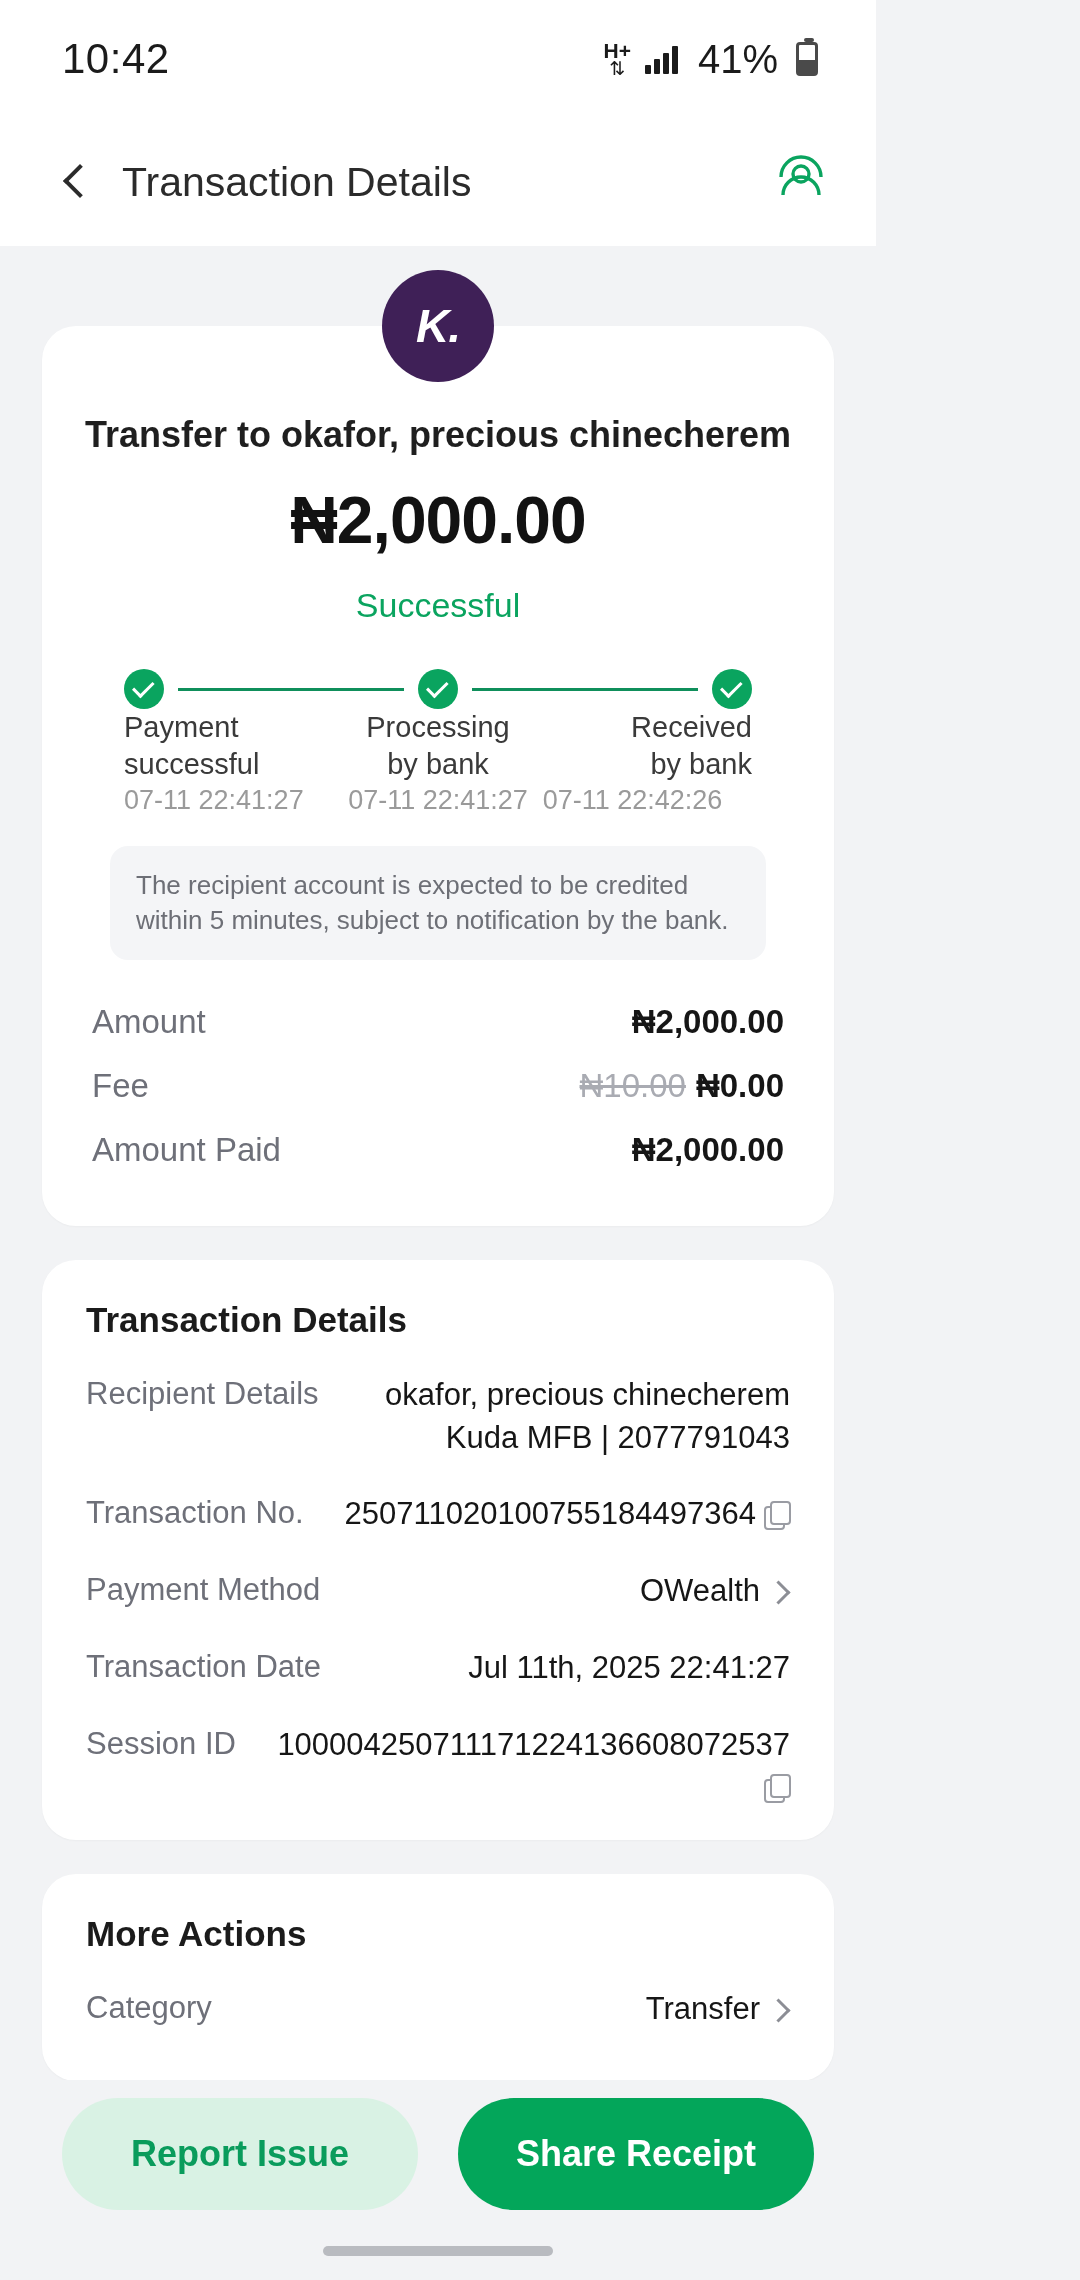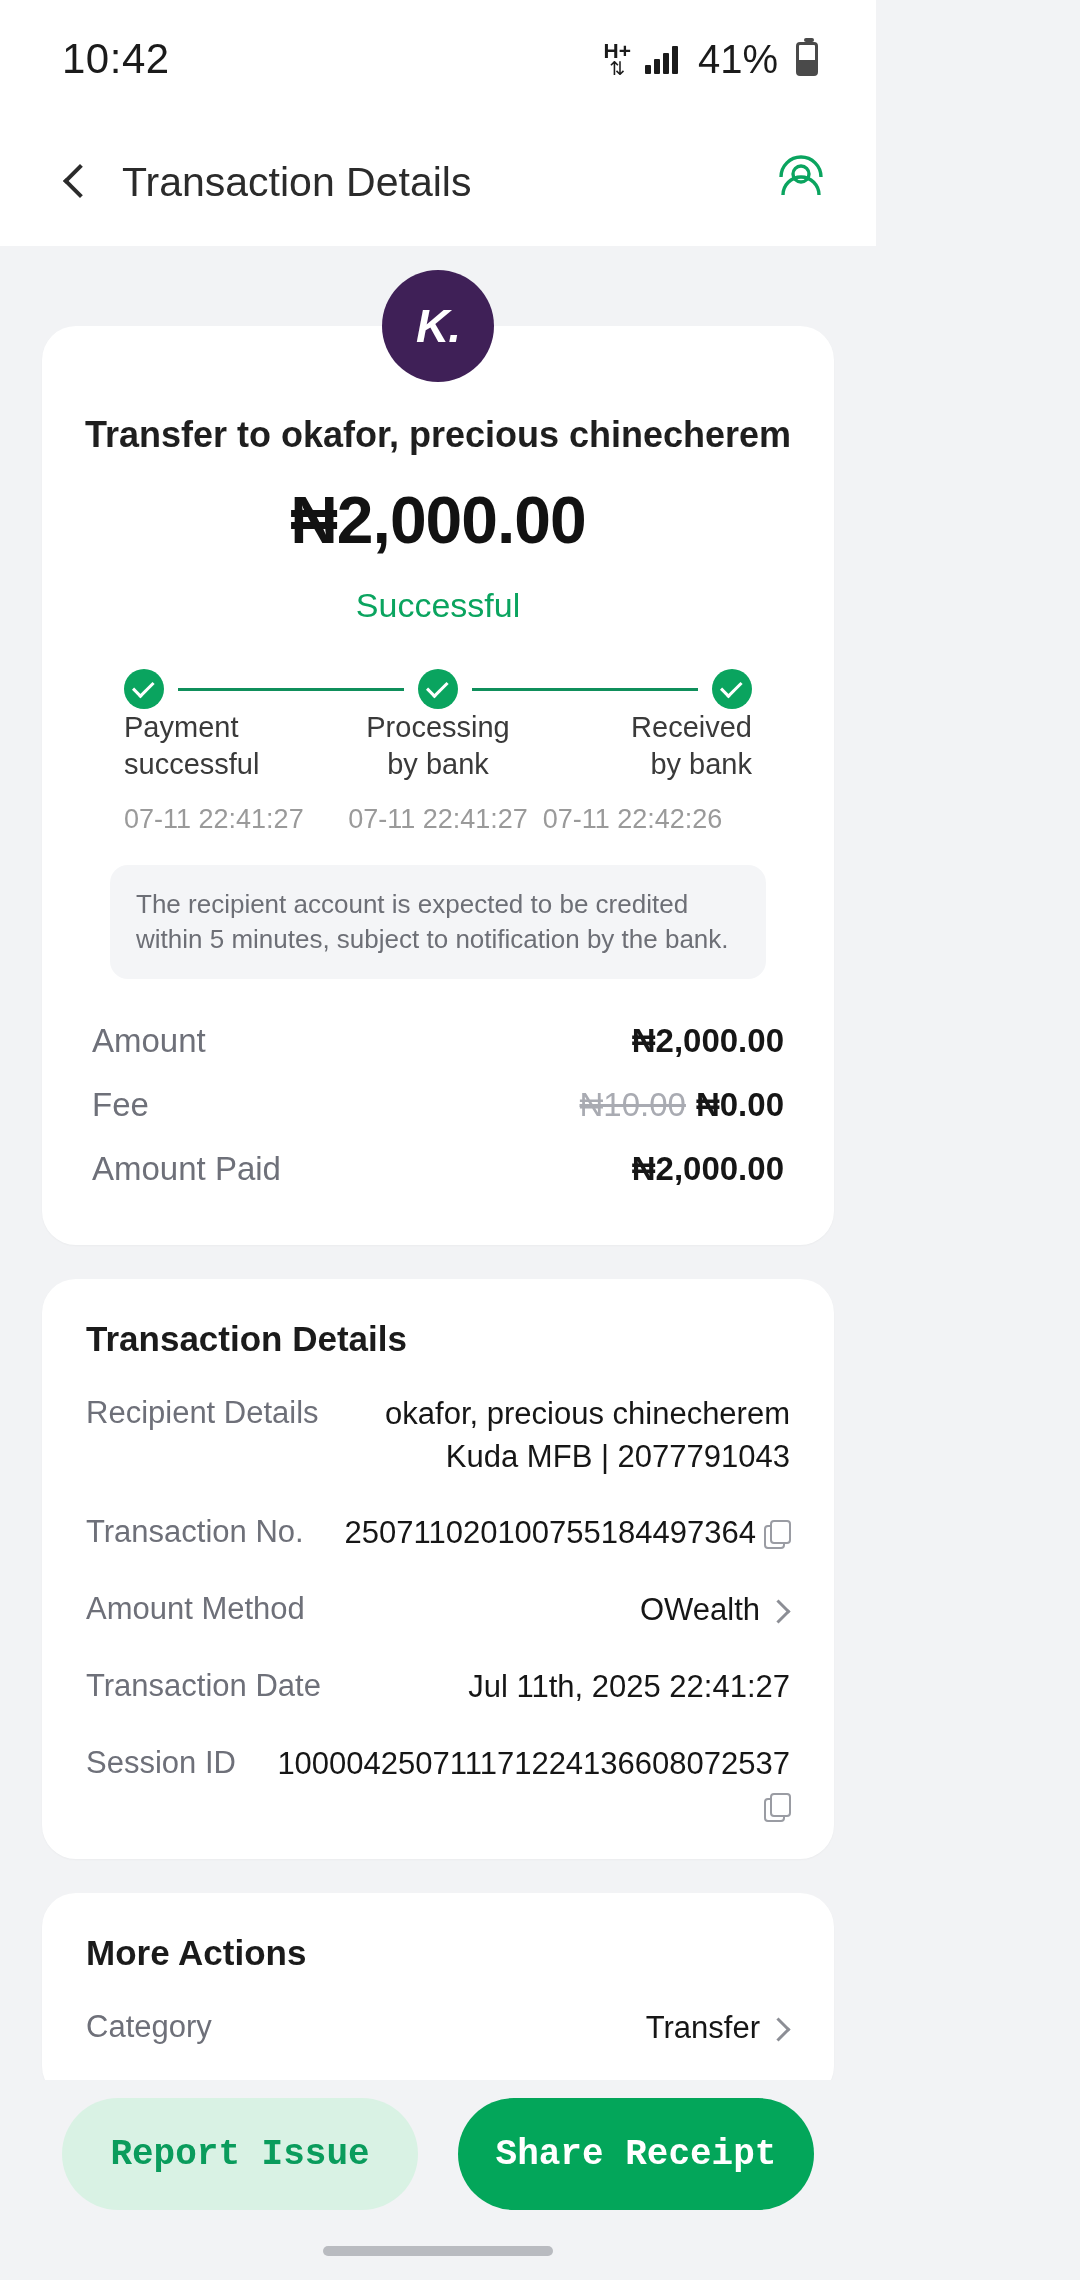--- a/index.html
+++ b/index.html
@@ -84,21 +84,21 @@
   }
   .dot::after {
     content:""; width: 17px; height: 9px; border-left:3.5px solid #fff; border-bottom:3.5px solid #fff;
     transform: rotate(-45deg) translate(1px,-2px);
   }
   .line { flex: 1 1 auto; height: 3px; background:#0f8f5b; margin: 0 14px; }
   .step-labels { display:flex; }
   .step-labels > div { flex: 1 1 0; text-align:center; font-size: 29px; color:#3a3a3a; line-height: 1.28; }
   .step-labels > div:first-child { text-align:left; padding-left: 0; }
   .step-labels > div:last-child { text-align:right; }
-  .step-times { display:flex; margin-top: 21px; }
+  .step-times { display:flex; margin-top: 2px; }
   .step-times > div { flex: 1 1 0; text-align:center; font-size: 27px; color:#9a9a9a; }
   .step-times > div:first-child { text-align:left; }
   .step-times > div:last-child { text-align:left; }
 
   .notice {
     margin: 30px 28px 0; background:#f4f5f7; border-radius: 18px;
     padding: 22px 26px; font-size: 26px; color:#6d6f76; line-height: 1.34;
   }
 
   .amt-rows { margin-top: 30px; padding: 0 10px; }
@@ -134,21 +134,21 @@
 
   
   .bottombar {
     position:absolute; left:0; right:0; bottom: 0; height: 200px;
     background:#f2f3f5; display:flex; align-items:flex-start; gap: 40px;
     padding: 18px 62px 0;
   }
   .btn {
     flex: 1 1 0; height: 112px; border-radius: 56px; border:none;
     font-size: 36px; font-weight: 700; display:flex; align-items:center; justify-content:center;
-    cursor:pointer; font-family: Liberation Mono, monospace;
+    cursor:pointer; font-family: Liberation Sans, sans-serif;
   }
   .btn-secondary { background:#d9f2e4; color:#0a9c5c; }
   .btn-primary { background:#03a65a; color:#ffffff; }
   .home-indicator {
     position:absolute; bottom: 24px; left: 50%; transform: translateX(-50%);
     width: 230px; height: 10px; border-radius: 6px; background:#b9bbc0;
   }
 </style>
 </head>
 <body>
@@ -260,21 +260,21 @@
 
       <div class="d-row">
         <span class="d-label">Transaction No.</span>
         <span class="d-value">
           <span>250711020100755184497364</span>
           <span class="copy-ico"></span>
         </span>
       </div>
 
       <div class="d-row">
-        <span class="d-label">Amount Method</span>
+        <span class="d-label">Payment Method</span>
         <span class="d-value">
           <span>OWealth</span>
           <span class="chev-right"></span>
         </span>
       </div>
 
       <div class="d-row">
         <span class="d-label">Transaction Date</span>
         <span class="d-value">Jul 11th, 2025 22:41:27</span>
       </div>

